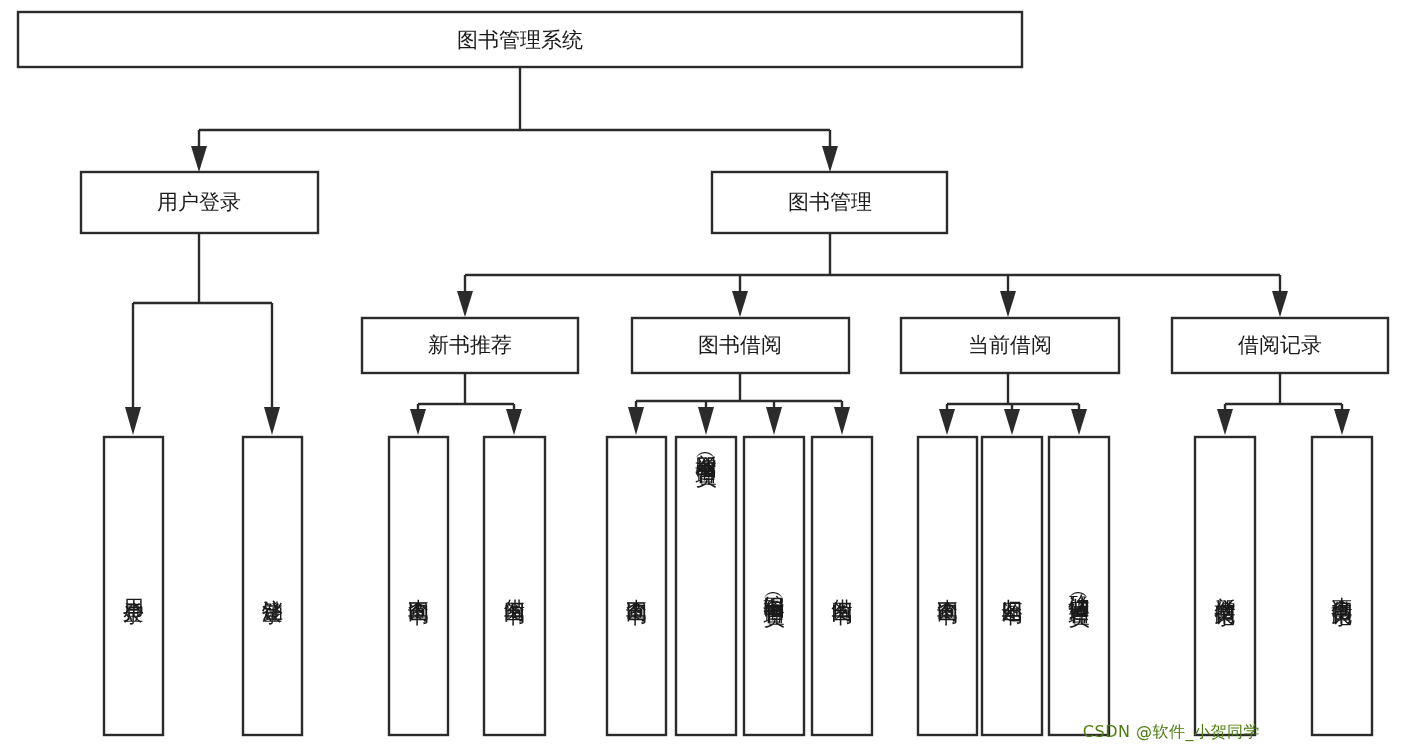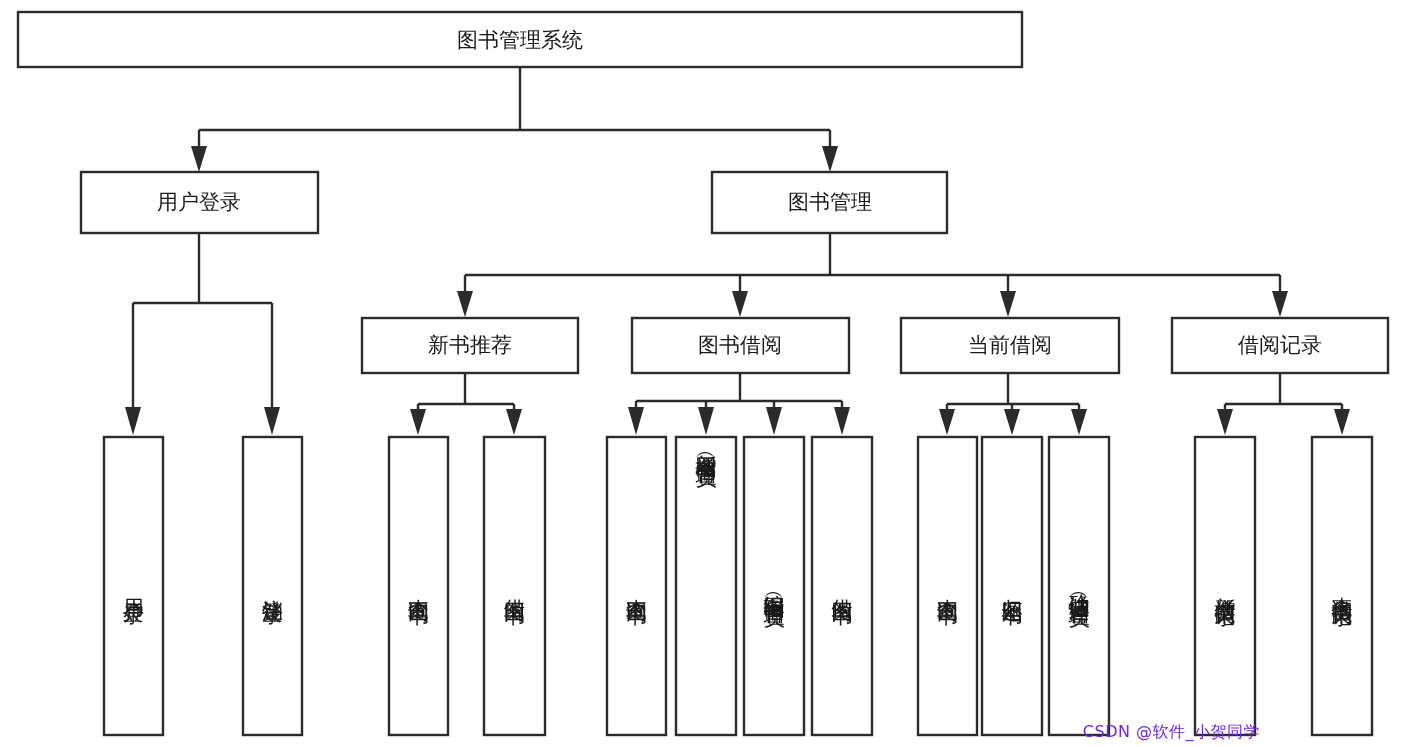--- a/index.html
+++ b/index.html
@@ -60,21 +60,21 @@
     white-space: nowrap;
     text-align: center;
     pointer-events: none;
   }
   .watermark {
     position: absolute;
     right: 8px;
     bottom: 4px;
     font-family: "DejaVu Sans", "Liberation Sans", sans-serif;
     font-size: 16px;
-    color: #6d28d9;
+    color: #4d7c0f;
     letter-spacing: 0.5px;
     white-space: nowrap;
   }
 </style>
 </head>
 <body>
 
 <div id="diagram-root">
 
   <svg class="flow" viewBox="0 0 1405 747" xmlns="http://www.w3.org/2000/svg">

